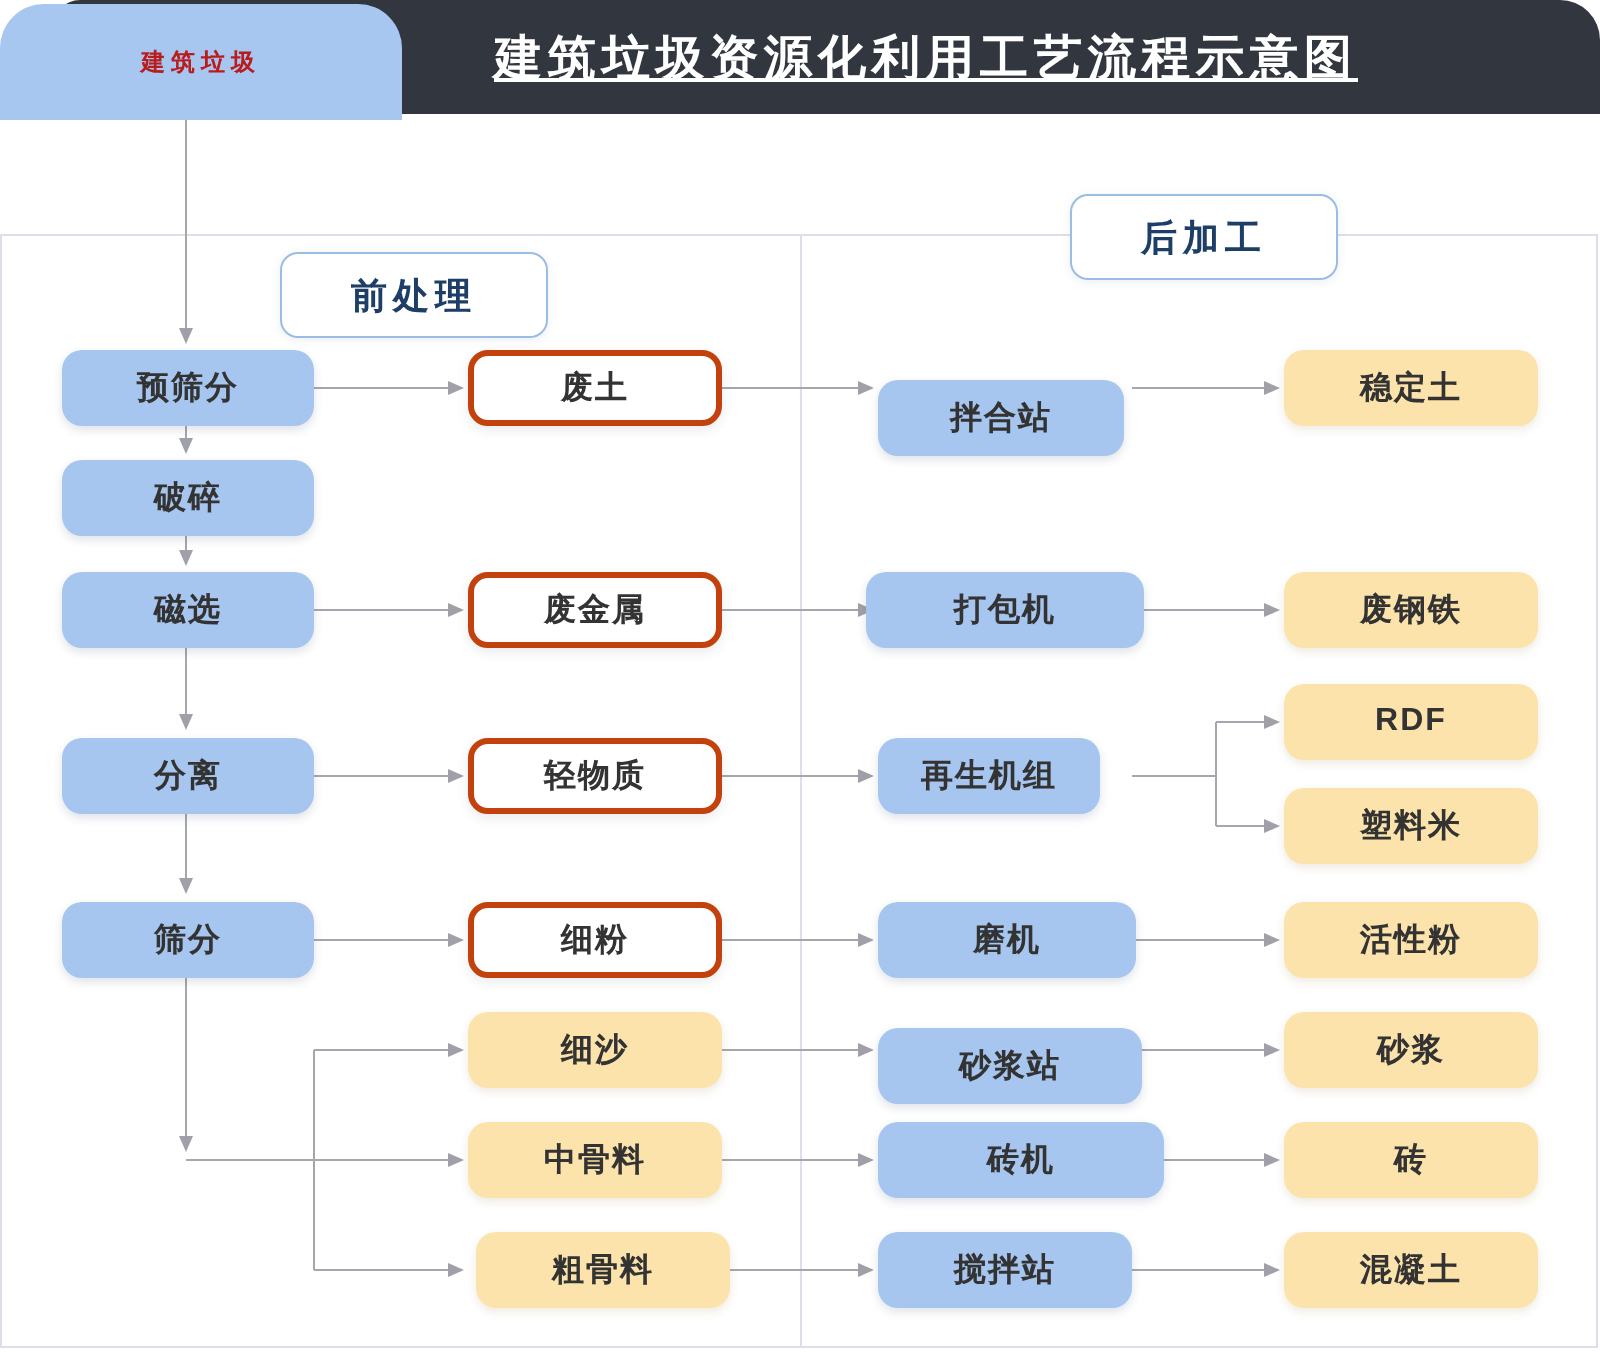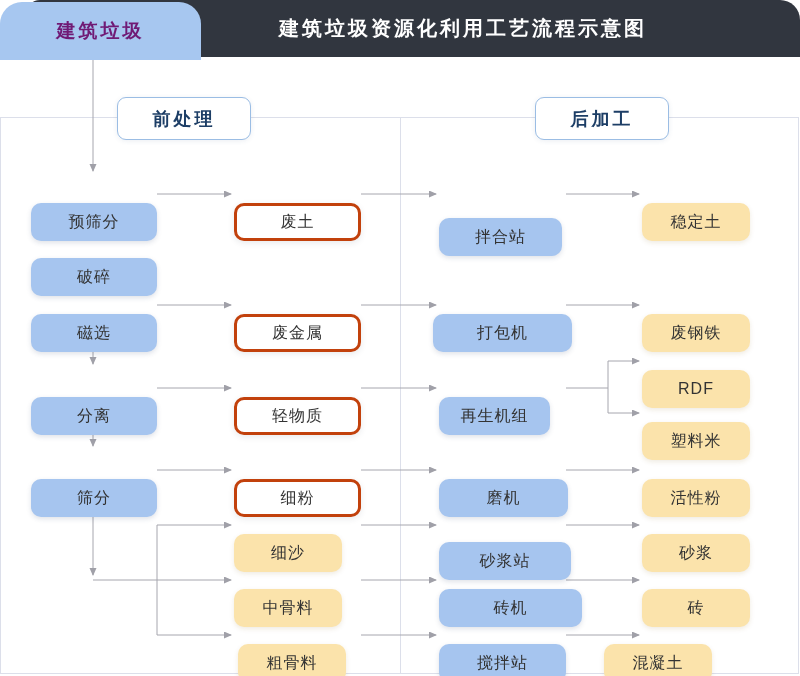--- a/index.html
+++ b/index.html
@@ -10,56 +10,55 @@
     color:#333;
   }
   
   .header-bar{
     position:absolute;left:26px;right:0;top:0;height:57px;
     background:#31363f;border-radius:14px 20px 0 0;z-index:1;
   }
   .header-title{
     position:absolute;left:126px;right:0;top:0;height:57px;z-index:2;
     display:flex;align-items:center;justify-content:center;
-    color:#ffffff;font-size:20px;font-weight:bold;letter-spacing:3px;
+    color:#ffffff;font-size:24px;font-weight:bold;letter-spacing:3px;text-decoration:underline;
   }
   .source-tab{
     position:absolute;left:0;top:2px;width:201px;height:58px;z-index:3;
     background:#a7c7f0;border-radius:22px 22px 0 0;
     display:flex;align-items:center;justify-content:center;
-    color:#701a75;font-size:19px;font-weight:bold;letter-spacing:3px;
+    color:#b91c1c;font-size:12px;font-weight:bold;letter-spacing:3px;
   }
   
   .panel{
     position:absolute;left:0;top:117px;width:797px;height:555px;
     border:1px solid #dcdfea;z-index:0;background:#fff;
   }
   .panel-divider{
     position:absolute;left:400px;top:117px;height:556px;width:0;
     border-left:1px solid #dcdfea;z-index:0;
   }
   .section-label{
     position:absolute;top:97px;width:132px;height:41px;z-index:4;
     background:#ffffff;border:1px solid #9bbde4;border-radius:9px;
     display:flex;align-items:center;justify-content:center;
     font-size:18px;font-weight:bold;color:#1d3e66;letter-spacing:3px;
     box-shadow:0 1px 5px rgba(60,90,140,.10);
   }
-  .section-label.pre{left:117px;}
+  .section-label.pre{left:140px;margin-top:29px;}
   .section-label.post{left:535px;}
   
   .node{
     position:absolute;height:38px;z-index:2;box-sizing:border-box;
     display:flex;align-items:center;justify-content:center;
-    font-size:16px;font-weight:400;color:#333;border-radius:10px;
+    font-size:16px;font-weight:700;color:#333;border-radius:10px;
     letter-spacing:1px;
-    margin-top:28px;
   }
   .node.blue{width:126px;background:#a6c5ef;box-shadow:0 2px 5px rgba(40,60,100,.15);}
-  .node.yellow{width:108px;background:#fbe3ab;box-shadow:0 2px 5px rgba(120,90,20,.12);}
+  .node.yellow{width:127px;background:#fbe3ab;box-shadow:0 2px 5px rgba(120,90,20,.12);}
   .node.white{width:127px;background:#ffffff;border:3px solid #c2410c;box-shadow:0 2px 6px rgba(40,50,70,.10);}
   
   svg.connectors{position:absolute;left:0;top:0;z-index:1;pointer-events:none;}
   svg.connectors line{stroke:#a6a6ae;stroke-width:1;}
 </style>
 </head>
 <body>
 
 <div class="header-bar"></div>
 <div class="header-title">建筑垃圾资源化利用工艺流程示意图</div>
@@ -139,13 +138,13 @@
 <div class="node blue" style="left:439px;top:561px;width:143px">砖机</div>
 <div class="node blue" style="left:439px;top:616px;width:127px">搅拌站</div>
 
 <div class="node yellow" style="left:642px;top:175px">稳定土</div>
 <div class="node yellow" style="left:642px;top:286px">废钢铁</div>
 <div class="node yellow" style="left:642px;top:342px">RDF</div>
 <div class="node yellow" style="left:642px;top:394px">塑料米</div>
 <div class="node yellow" style="left:642px;top:451px">活性粉</div>
 <div class="node yellow" style="left:642px;top:506px">砂浆</div>
 <div class="node yellow" style="left:642px;top:561px">砖</div>
-<div class="node yellow" style="left:604px;top:616px">混凝土</div>
+<div class="node yellow" style="left:642px;top:616px">混凝土</div>
 
 </body></html>

